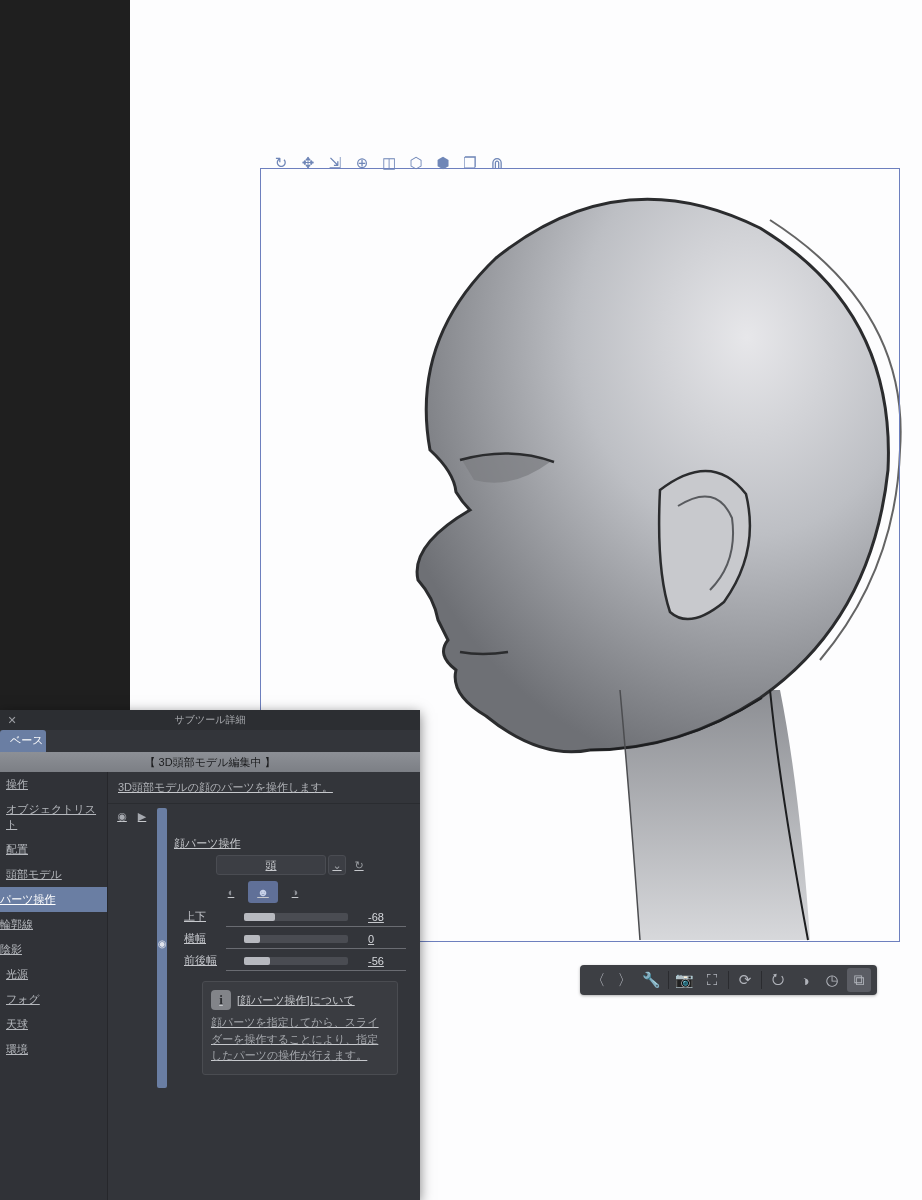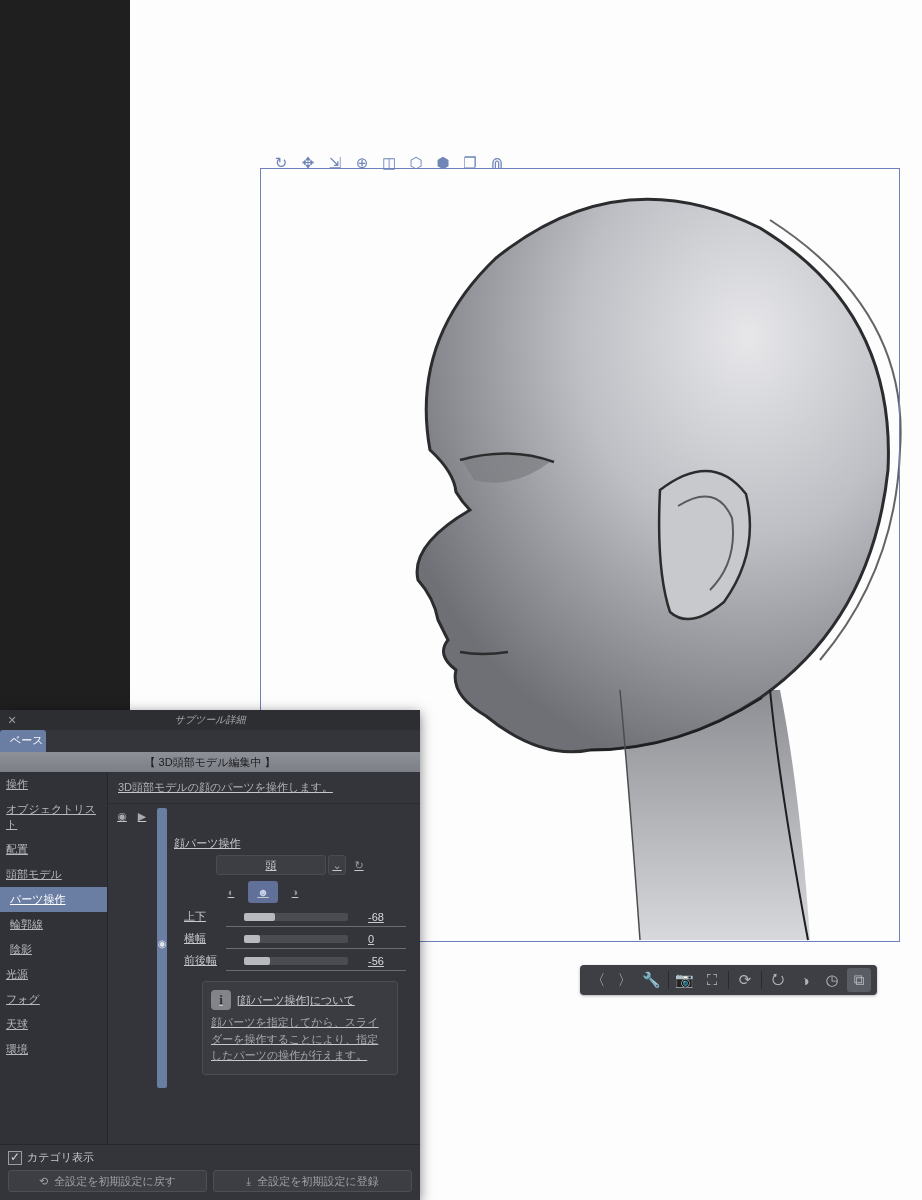--- a/index.html
+++ b/index.html
@@ -50,37 +50,37 @@
   .panel{
     position:absolute; left:0; top:710px; width:420px; height:490px;
     background:#33353a; color:#c6c8cc; font-size:11px;
     box-shadow:0 3px 12px rgba(0,0,0,.5);
     display:flex; flex-direction:column;
   }
   .panel-titlebar{
     height:20px; background:#2c2e32; display:flex; align-items:center; position:relative;
   }
   .panel-close{ width:24px; text-align:center; color:#9b9da2; font-size:11px; }
-  .panel-title{ position:absolute; left:0; right:0; text-align:center; pointer-events:none; color:#a9abaf; font-size:10px;font-style:italic; }
+  .panel-title{ position:absolute; left:0; right:0; text-align:center; pointer-events:none; color:#a9abaf; font-size:10px; }
   .panel-tabs{ height:22px; display:flex; }
   .panel-tab{
     padding:3px 2px 0 10px; background:#6a7ea3; color:#fff; border-top-left-radius:3px;border-top-right-radius:3px;
   }
   .panel-body{ flex:1; display:flex; flex-direction:column; min-height:0; }
   .panel-subtitle{
     height:20px; display:flex; align-items:center; justify-content:center;
     background:linear-gradient(#8d9096,#7c7f85); color:#1b1c1e; font-size:11px;
   }
   .panel-split{ flex:1; display:flex; min-height:0; }
   .cat-list{ width:108px; background:#303237; border-right:1px solid #26272b; }
   .cat-item{
     padding:5px 6px; color:#b5b8bd; border-bottom:0;text-decoration:underline;
   }
   .cat-item.sel{ background:#6a7ea3; color:#fff; }
-  .cat-item.child{ padding-left:10px; }
+  .cat-item.child{ padding-left:0; }
   .ct-main{ flex:1; display:flex; flex-direction:column; min-height:0; padding:0;text-decoration:underline; }
   .ct-desc{ padding:8px 10px; color:#b0b2b7; border-bottom:1px solid #2a2c30; }
   .ct-row1{
     display:flex; align-items:flex-start; gap:4px; padding:4px 6px 0 6px;
   }
   .pill{
     width:16px; height:16px; display:flex; align-items:center; justify-content:center;
     color:#a6a9af; font-size:11px;
   }
   .track-col{
@@ -318,30 +318,14 @@
                 <div class="info-i">i</div>
                 <span>[顔パーツ操作]について</span>
               </div>
               <div class="info-body">顔パーツを指定してから、スライダーを操作することにより、指定したパーツの操作が行えます。</div>
             </div>
           </div>
         </div>
       </div>
     </div>
 
-    <div class="panel-footer">
-      <div class="chk-row">
-        <span class="chk"></span>
-        <span>カテゴリ表示</span>
-      </div>
-      <div class="foot-btns">
-        <div class="foot-btn">
-          <span>⟲</span>
-          <span>全設定を初期設定に戻す</span>
-        </div>
-        <div class="foot-btn">
-          <span>⤓</span>
-          <span>全設定を初期設定に登録</span>
-        </div>
-      </div>
-    </div>
   </div>
 </div>
 
 </body></html>

